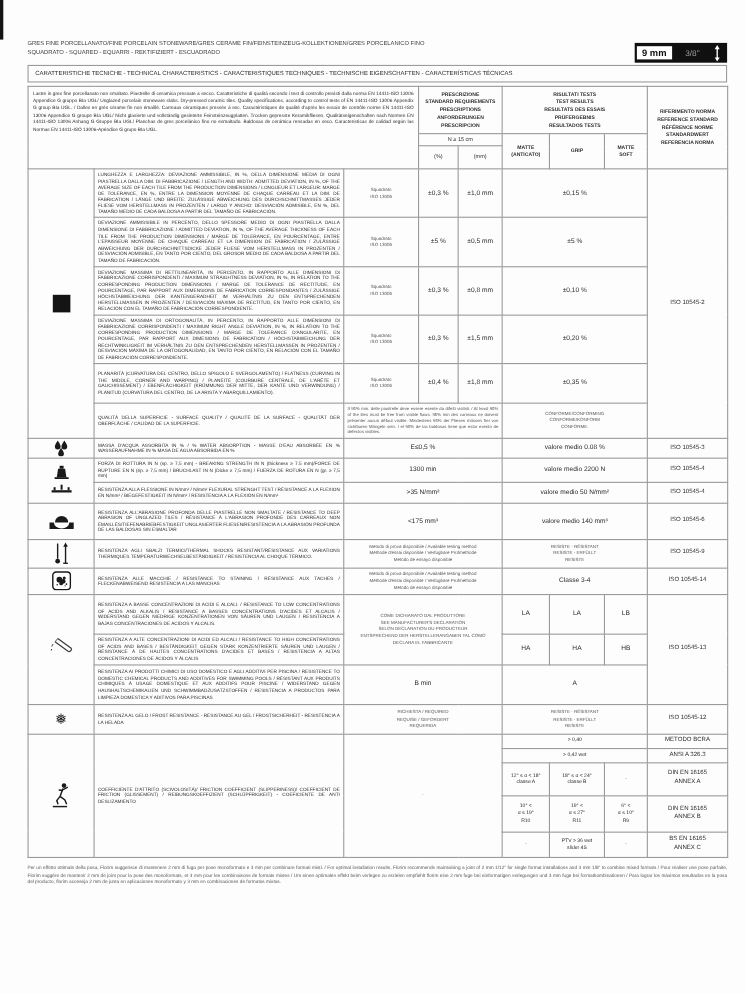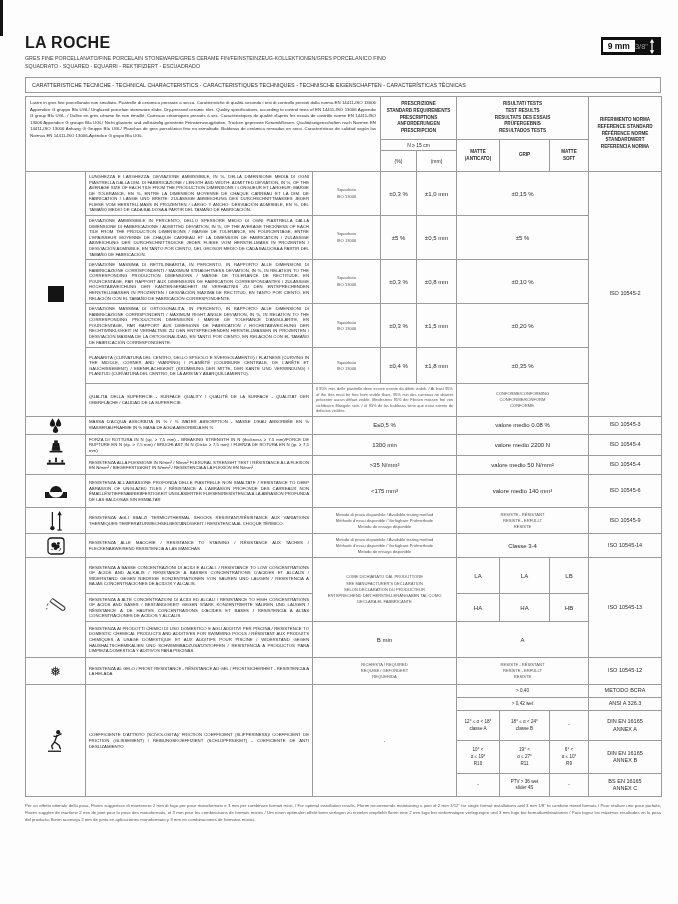--- a/index.html
+++ b/index.html
@@ -2,21 +2,21 @@
 <html><head>
 <meta charset="utf-8">
 <style>
   html,body{margin:0;padding:0;}
   body{width:678px;height:904px;position:relative;background:#fdfdfd;font-family:"Liberation Sans",sans-serif;color:#2b2b2b;}
   .cropmark{position:absolute;left:0;top:0;width:3px;height:36px;background:#141414;}
   .content{position:absolute;left:25px;top:34px;width:636px;}
   .hdrblock{position:relative;}
   .title{font-size:16px;font-weight:bold;letter-spacing:.3px;color:#1c1c1c;line-height:1.1;}
   .sub{font-size:5.3px;color:#3c3c3c;line-height:1.55;margin-top:2px;}
-  .badge{position:absolute;right:0;top:3px;height:18px;background:#101010;display:flex;align-items:center;padding:0 5px 0 2px;gap:0;}
+  .badge{position:absolute;right:0;top:3px;height:18px;background:#101010;display:flex;align-items:center;padding:0 5px 0 2px;gap:12px;}
   .badge .mmbox{background:#fff;color:#101010;font-weight:bold;font-size:8.5px;padding:1.5px 5px;line-height:1;}
   .badge .inch{color:#9a9a9a;font-size:7.5px;}
   .band{margin-top:7px;border:1px solid #9b9b9b;padding:4px 6px;font-size:5.4px;color:#2b2b2b;}
   table{border-collapse:collapse;table-layout:fixed;width:636px;margin-top:3px;}
   td{border:1px solid #9b9b9b;overflow:hidden;padding:1px 2px;vertical-align:middle;}
   table{border:1px solid #787878;}
   .pre{white-space:pre-line;}
   .ctr{text-align:center;}
   .intro{font-size:4.35px;line-height:1.5;text-align:justify;vertical-align:top;padding:3px 4px;color:#2b2b2b;}
   .desc{font-size:4.3px;line-height:1.3;text-align:justify;padding:2px 3px;color:#2b2b2b;}
@@ -33,21 +33,20 @@
   .footer{font-size:4.3px;color:#555;line-height:1.6;margin-top:6px;text-align:justify;}
   svg{display:block;margin:0 auto;}
 </style>
 </head>
 <body>
 
 <div class="cropmark"></div>
 
 <div class="content">
   <div class="hdrblock">
-    <div class="title">LA ROCHE</div>
     <div class="sub">GRES FINE PORCELLANATO/FINE PORCELAIN STONEWARE/GRES CERAME FIN/FEINSTEINZEUG-KOLLEKTIONEN/GRES PORCELANICO FINO</div>
     <div class="sub" style="margin-top:0;">SQUADRATO - SQUARED - EQUARRI - REKTIFIZIERT - ESCUADRADO</div>
     <div class="badge">
       <span class="mmbox">9 mm</span>
       <span class="inch">3/8"</span>
       <span>
         <svg width="8" height="15" viewBox="0 0 8 16">
             <line x1="4" y1="3" x2="4" y2="13" stroke="#fff" stroke-width="1.3"></line>
             <polygon points="4,0 1.6,4 6.4,4" fill="#fff"></polygon>
             <polygon points="4,16 1.6,12 6.4,12" fill="#fff"></polygon>

